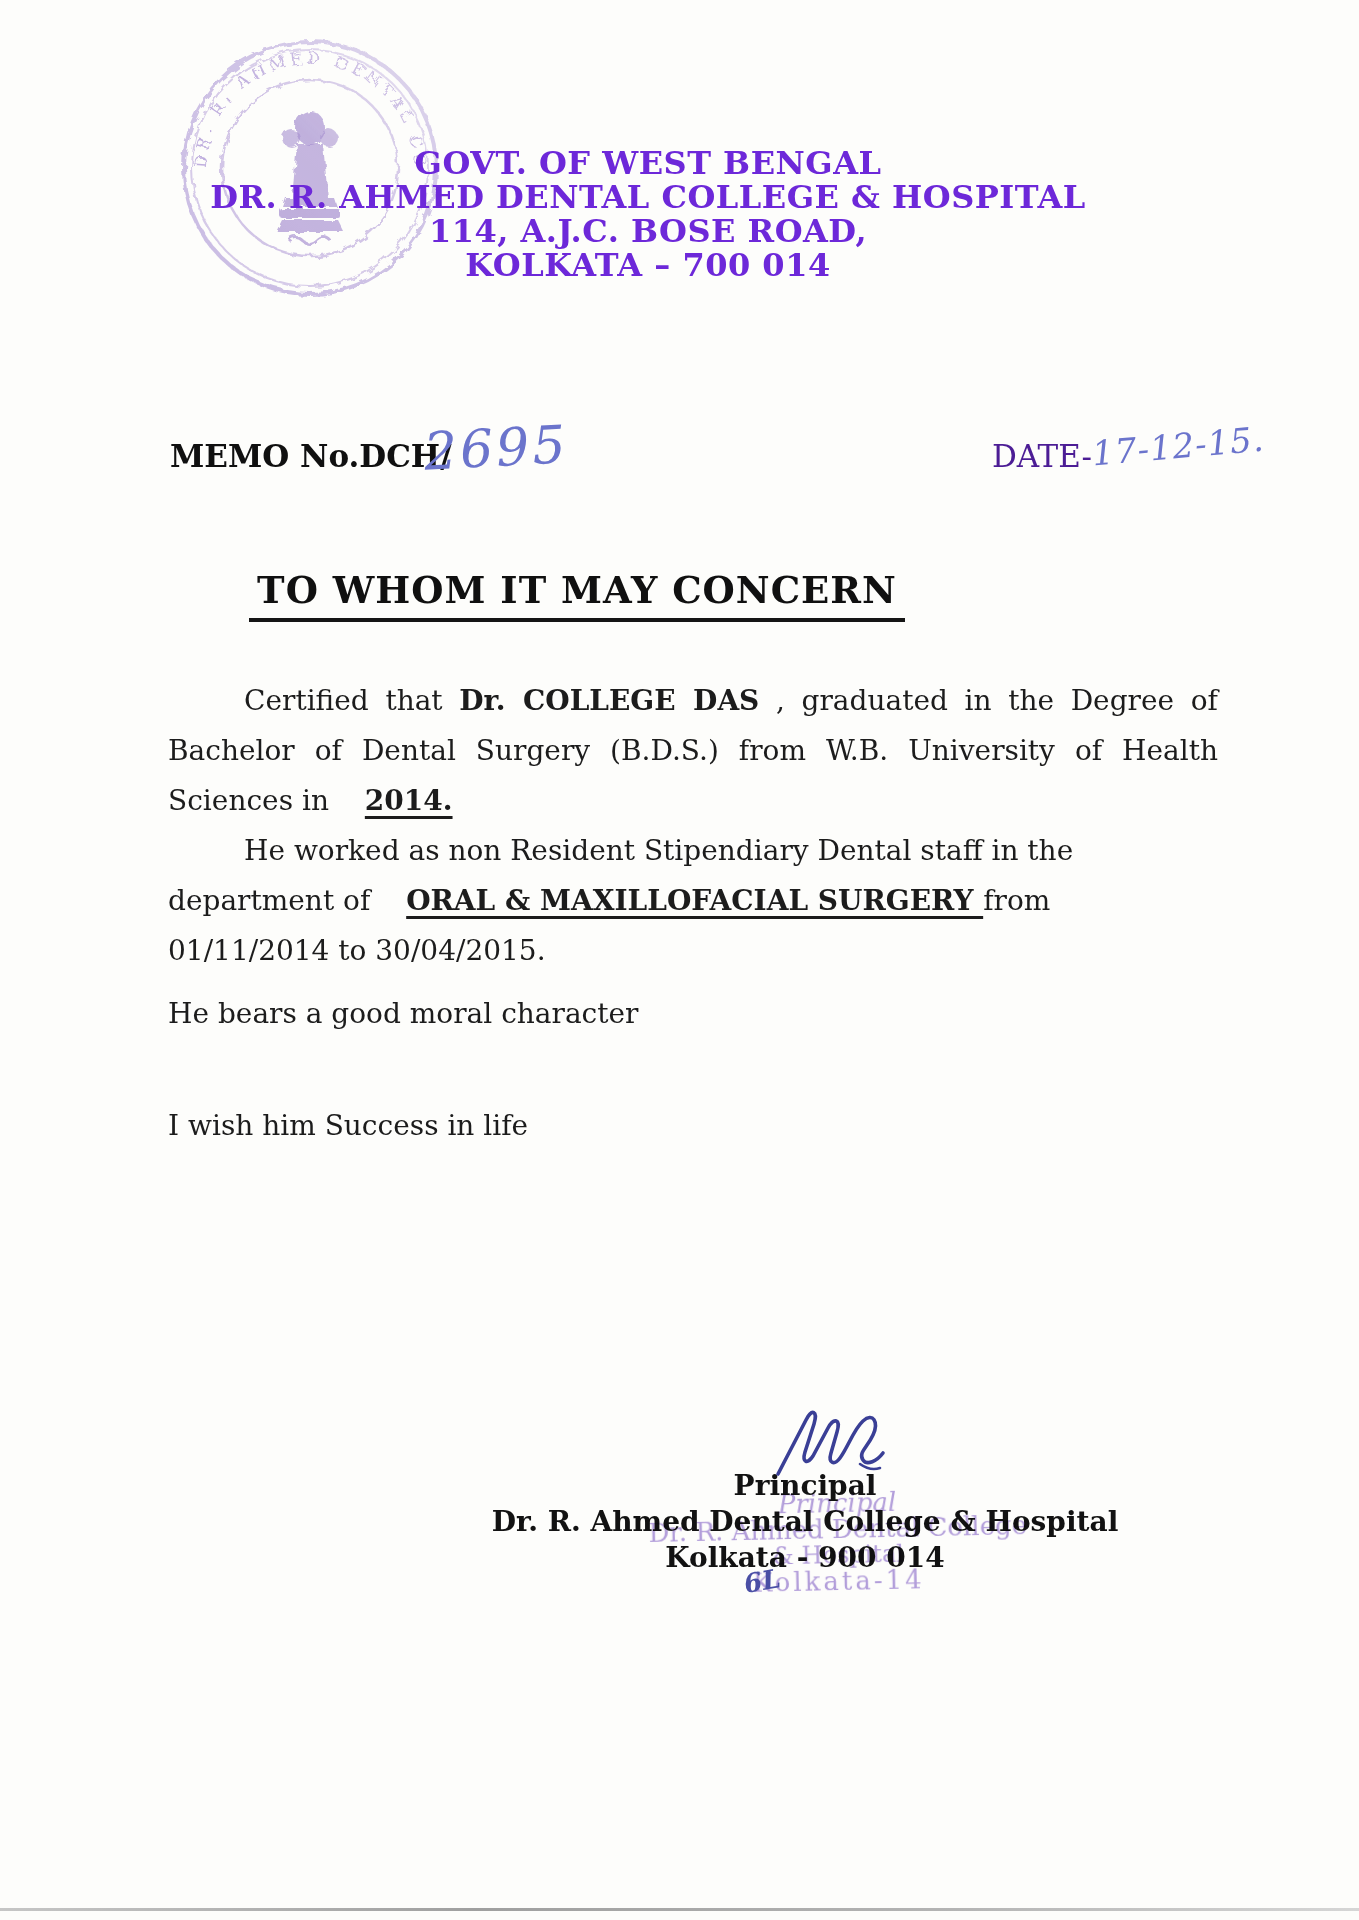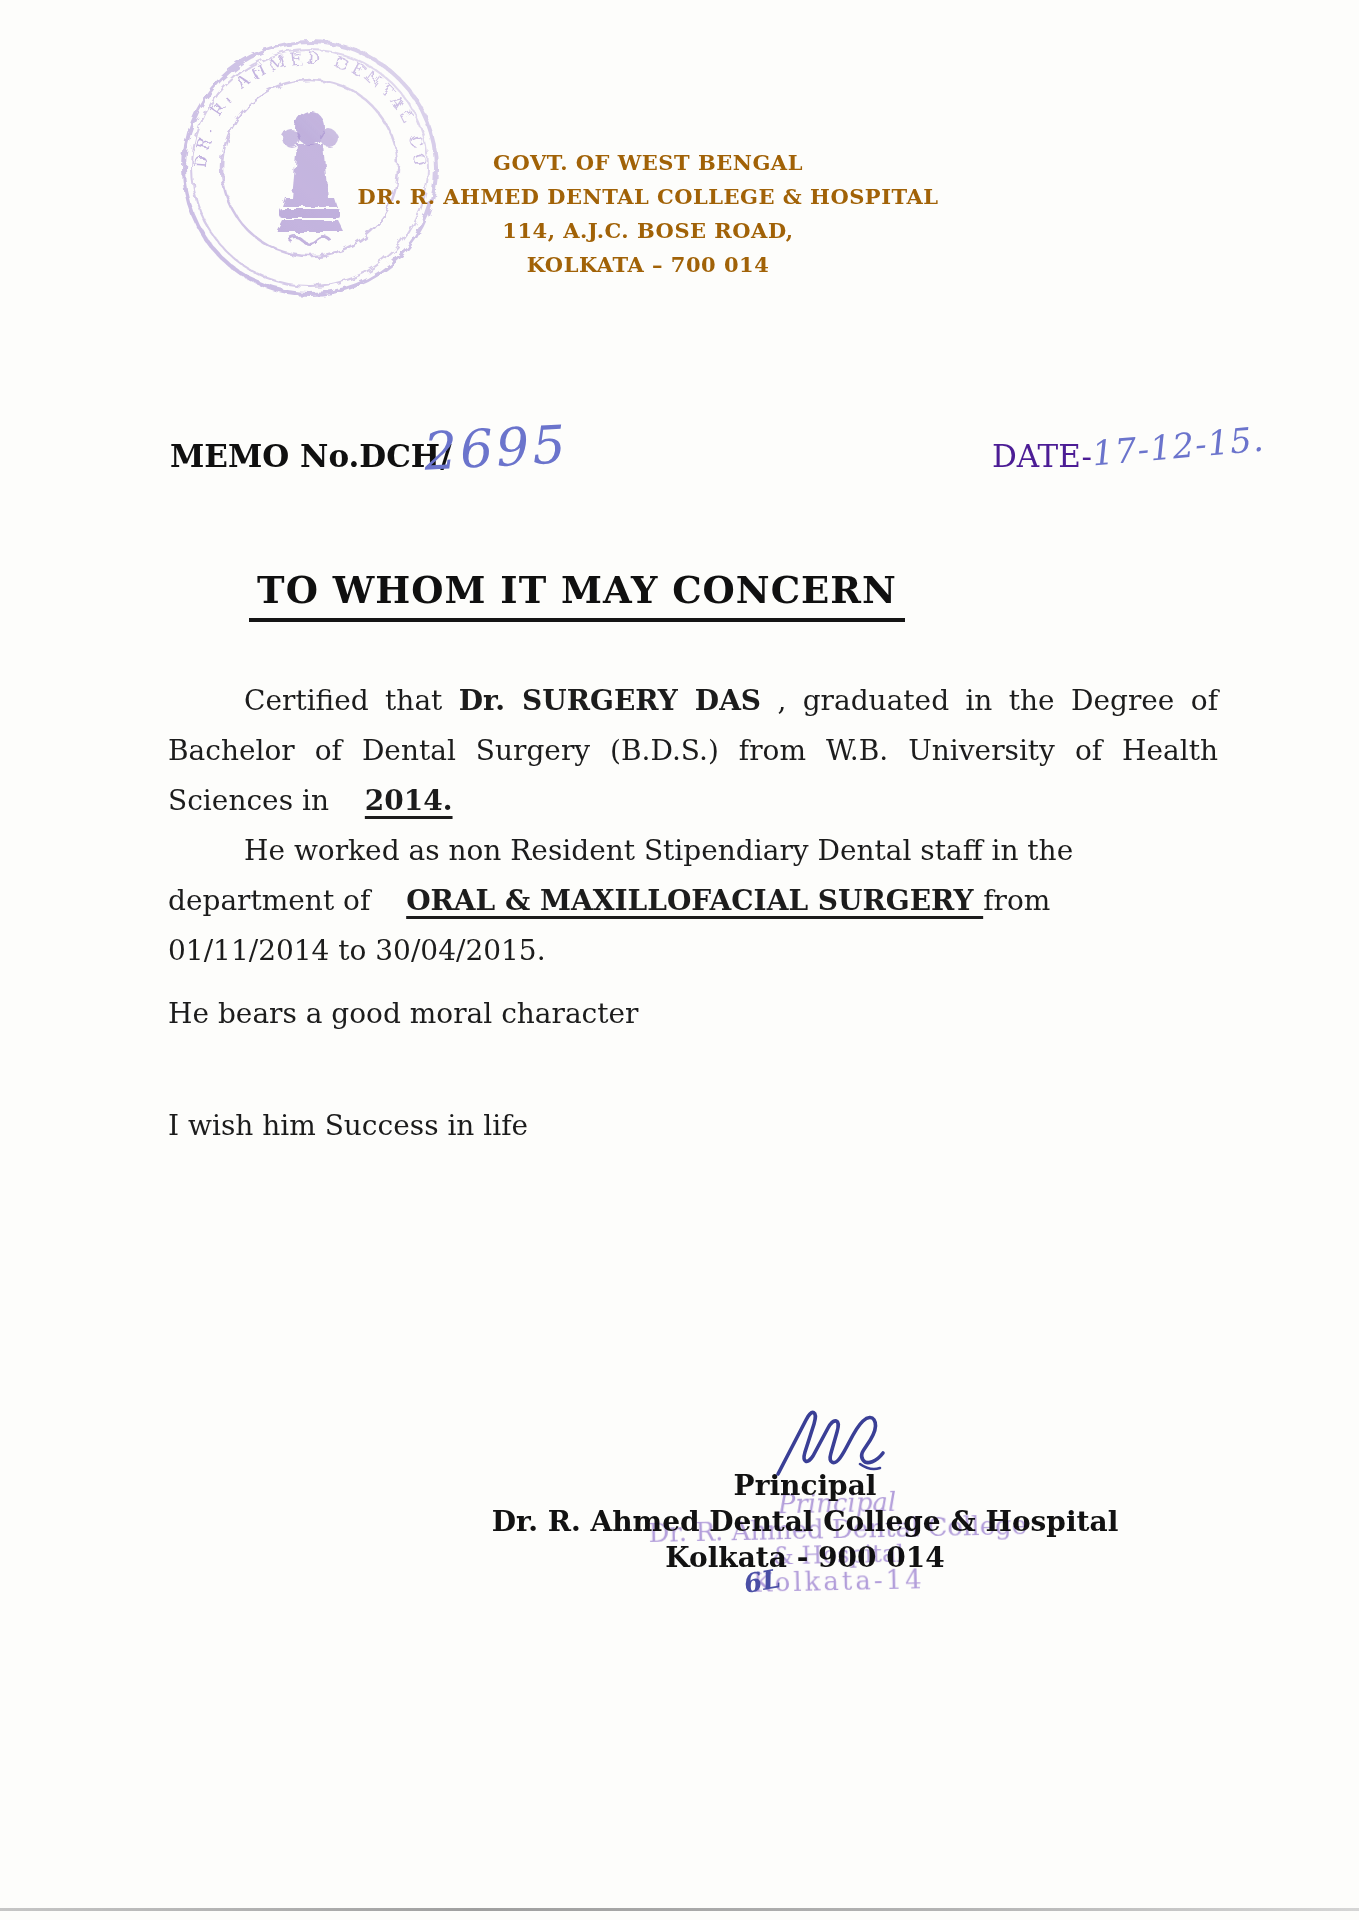--- a/index.html
+++ b/index.html
@@ -11,22 +11,22 @@
     background:#fdfdfb;
     overflow:hidden;
     font-family:"DejaVu Serif", serif;
     color:#1b1b1b;
   }
   
   .seal{position:absolute;left:168px;top:28px;}
   
   .letterhead{
     position:absolute;left:0;top:146px;width:1296px;
-    text-align:center;font-weight:700;font-size:21px;line-height:34px;
-    letter-spacing:.5px;color:#a16207;
+    text-align:center;font-weight:700;font-size:32px;line-height:34px;
+    letter-spacing:.5px;color:#6d28d9;
   }
   
   .memo-label{position:absolute;left:170px;top:438px;font-weight:700;font-size:31px;color:#101010;text-align:center;}
   .hand{font-style:italic;color:#6b74cc;}
   .memo-number{position:absolute;left:424px;top:418px;font-size:52px;letter-spacing:3px;transform:rotate(-3deg);}
   .date-label{position:absolute;left:992px;top:438px;font-weight:400;font-size:31px;color:#4c1d95;}
   .date-hand{position:absolute;left:1092px;top:426px;font-size:34px;letter-spacing:1px;transform:rotate(-5deg);}
   
   .title-wrap{position:absolute;left:0;top:568px;width:1154px;text-align:center;}
   .title{
@@ -123,21 +123,21 @@
   <div class="memo-label">MEMO No.DCH/</div>
   <div class="memo-number hand">2695</div>
   <div class="date-label">DATE-</div>
   <div class="date-hand hand">17-12-15.</div>
 
   <div class="title-wrap">
     <span class="title">TO WHOM IT MAY CONCERN</span>
   </div>
 
   <div class="body-text">
-    <div class="bl j indent"><span>Certified that </span><span class="b">Dr. SURGERY DAS</span><span> , graduated in the Degree of</span></div>
+    <div class="bl j indent"><span>Certified that </span><span class="b">Dr. COLLEGE DAS</span><span> , graduated in the Degree of</span></div>
     <div class="bl j">Bachelor of Dental Surgery (B.D.S.) from W.B. University of Health</div>
     <div class="bl"><span>Sciences in </span><span class="bu">2014.</span></div>
     <div class="bl indent">He worked as non Resident Stipendiary Dental staff in the</div>
     <div class="bl"><span>department of </span><span class="bu">ORAL &amp; MAXILLOFACIAL SURGERY </span><span>from</span></div>
     <div class="bl">01/11/2014 to 30/04/2015.</div>
     <div class="bl mt8">He bears a good moral character</div>
     <div class="bl mt62">I wish him Success in life</div>
   </div>
 
   <svg class="sig-flourish" width="120" height="86" viewBox="0 0 120 86">

